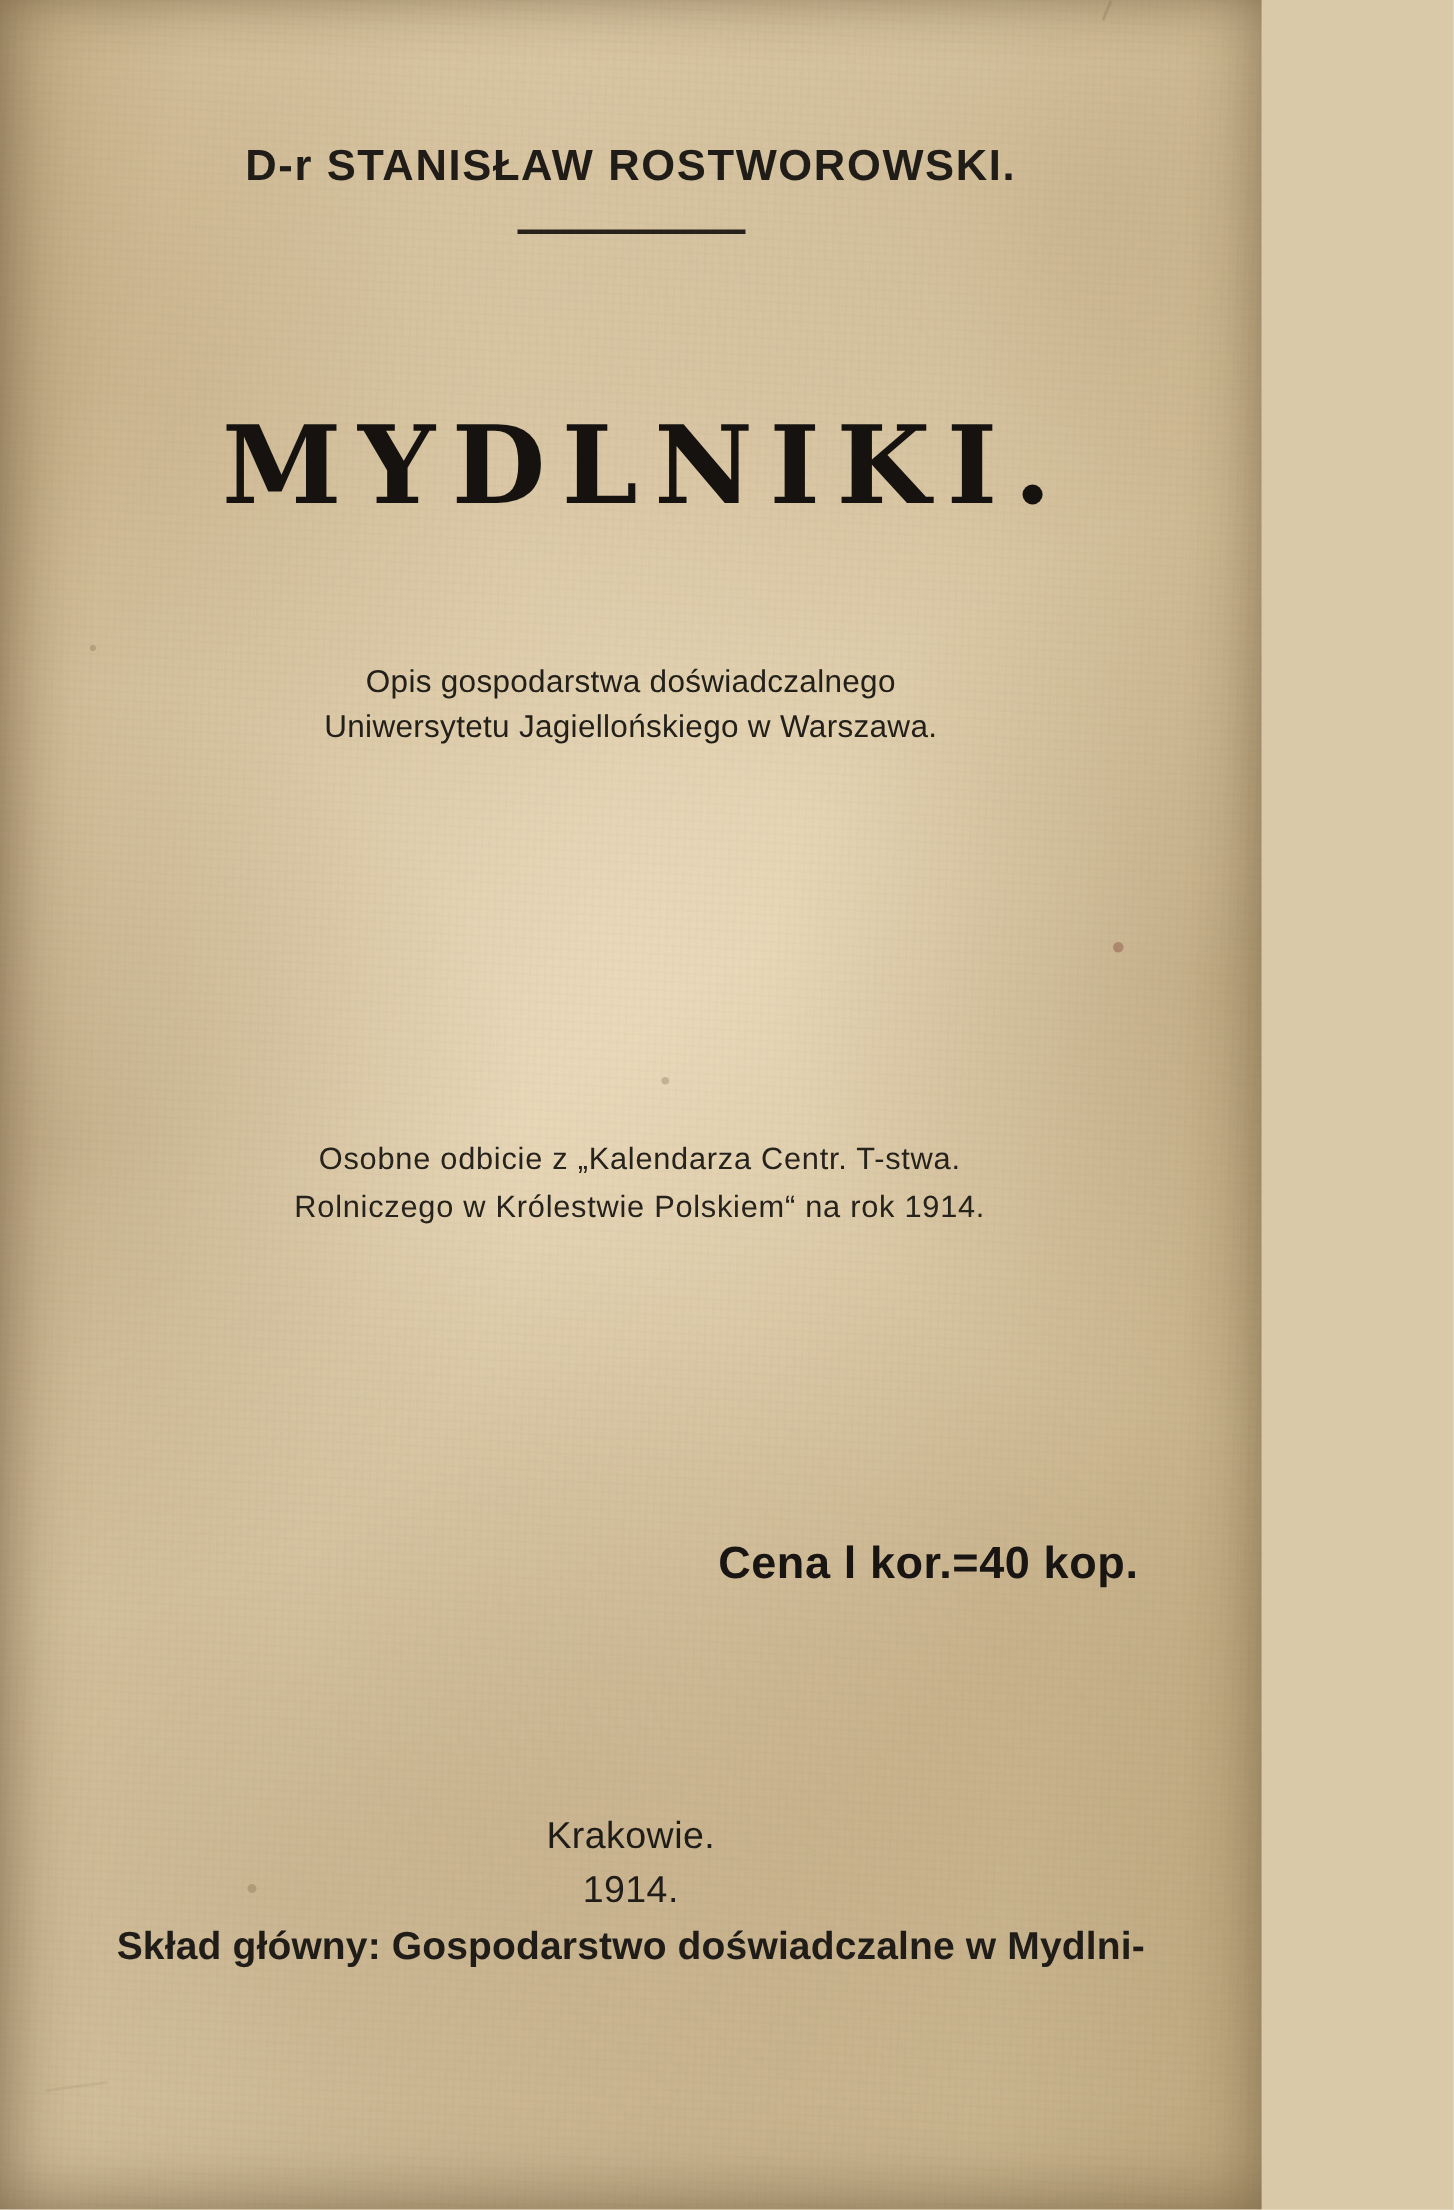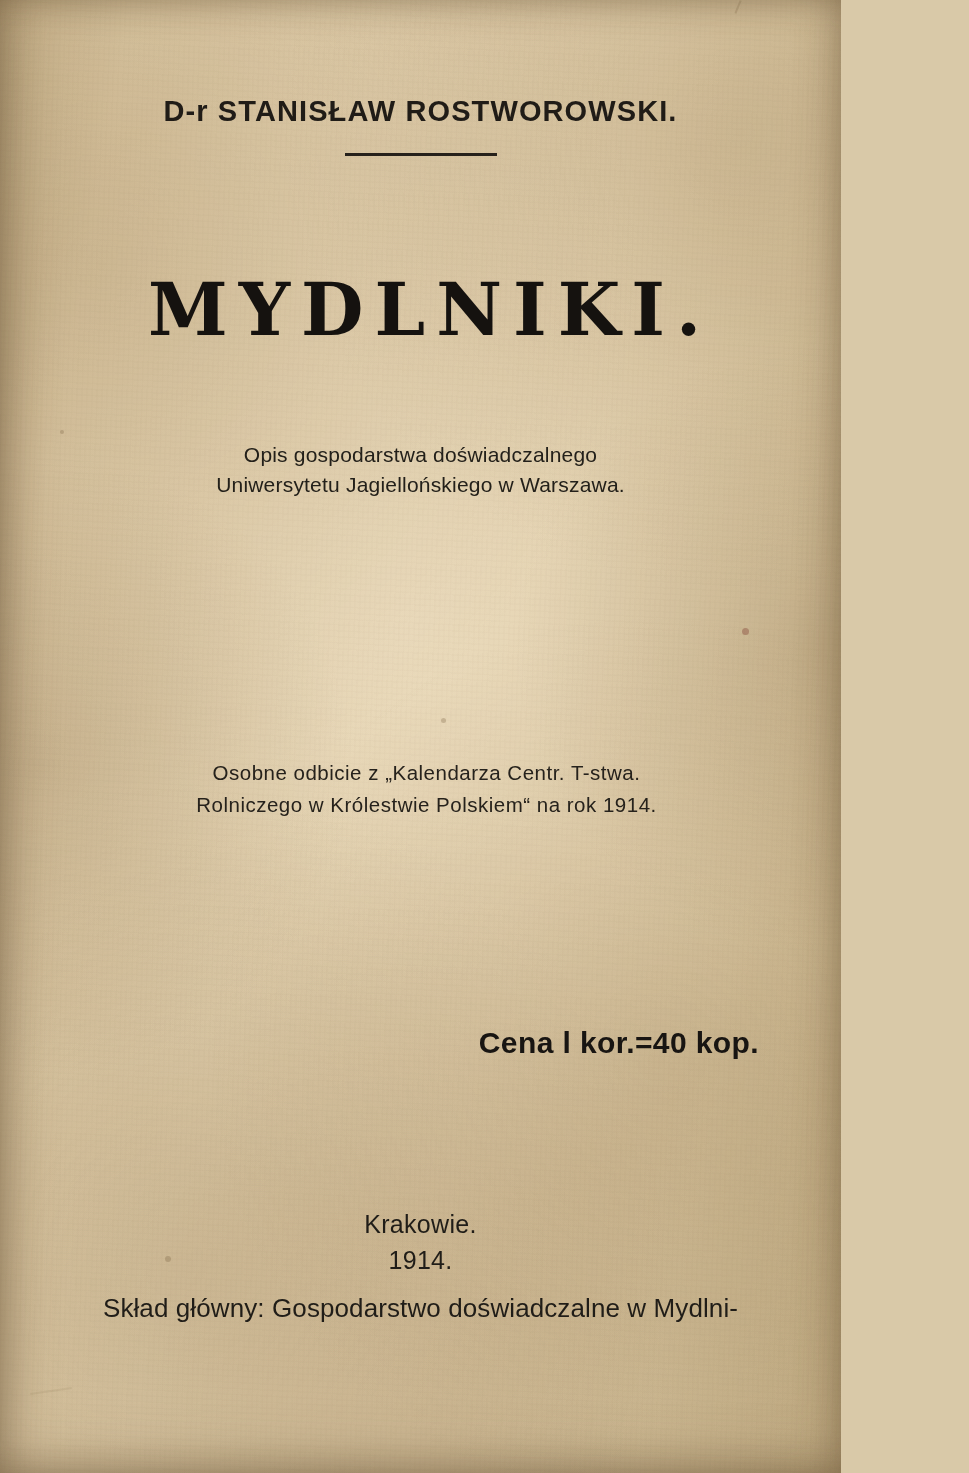--- a/index.html
+++ b/index.html
@@ -155,23 +155,22 @@
     top: 1206px;
     left: 0;
     right: 0;
     font-size: 25px;
     line-height: 1.45;
     color: #201d18;
   }
   .imprint .city { letter-spacing: 0.3px; }
   .imprint .year { letter-spacing: 0.3px; }
   .imprint .dist {
-    margin-top: 11px;
     font-size: 26px;
-    font-weight: normal;
+    font-weight: bold;
     line-height: 1.42;
     letter-spacing: 0.1px;
   }
 </style>
 </head>
 <body>
 
 <div class="page">
 
   <div class="grain"></div>

